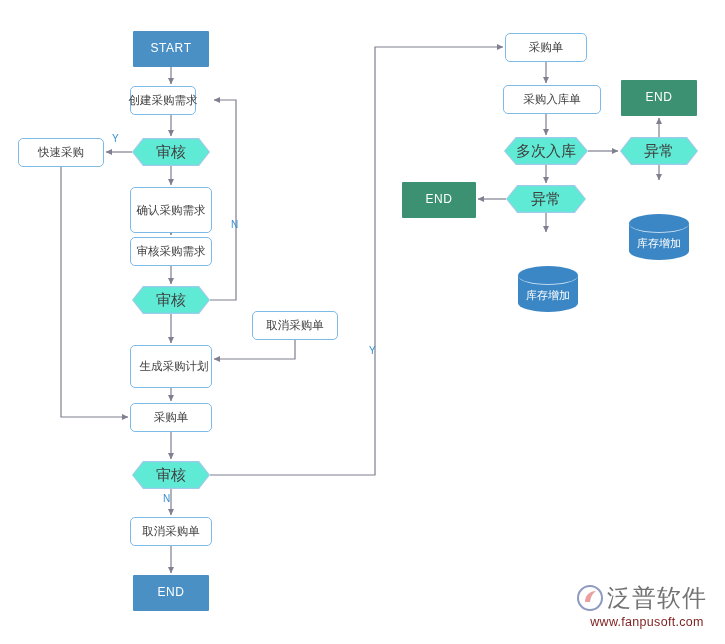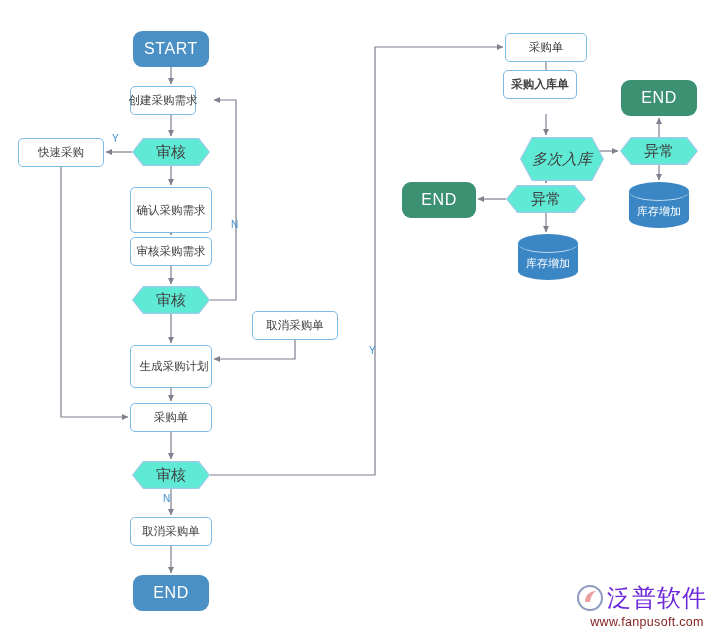--- a/index.html
+++ b/index.html
@@ -39,23 +39,23 @@
   }
   
   .n-process {
     border: 1.2px solid #7dbbe6;
     border-radius: 5px;
     background: #ffffff;
     color: #404040;
   }
   
   .n-term {
-    border-radius: 9px;
+    border-radius: 1px;
     color: #ffffff;
-    font-size: 16px;
+    font-size: 12px;
     letter-spacing: 0.6px;
   }
   .n-term.blue  { background: #4a90c4; }
   .n-term.green { background: #3d9173; }
   .hexwrap {
     position: absolute;
     background: #9ecbea;
     -webkit-clip-path: polygon(14% 0%, 86% 0%, 100% 50%, 86% 100%, 14% 100%, 0% 50%);
     clip-path: polygon(14% 0%, 86% 0%, 100% 50%, 86% 100%, 14% 100%, 0% 50%);
   }
@@ -68,20 +68,21 @@
     display: flex;
     align-items: center;
     justify-content: center;
     font-size: 15px;
     color: #404040;
   }
 
   
   .n-db {
     position: absolute;
+    margin-top: 32px;
   }
   .n-db .db-body {
     position: absolute;
     left: 0; right: 0;
     top: 9px; bottom: 9px;
     background: #3b86c4;
   }
   .n-db .db-top {
     position: absolute;
     left: 0; right: 0; top: 0;
@@ -122,21 +123,21 @@
     width: 140px;
     height: 56px;
   }
   #watermark .wm-row {
     display: flex;
     align-items: center;
     gap: 4px;
   }
   #watermark .wm-text {
     font-size: 24px;
-    color: #6d28d9;
+    color: #737373;
     letter-spacing: 1px;
     font-family: "DejaVu Sans", sans-serif;
     text-align: center;
   }
   #watermark .wm-url {
     margin-top: 1px;
     font-size: 12.5px;
     color: #7f1d1d;
     letter-spacing: 0.3px;
     text-align: center;
@@ -219,23 +220,23 @@
   <div class="hexwrap" style="left:132px;top:461px;width:78px;height:28px;">
     <div class="hexin">审核</div>
   </div>
 
   <div class="node n-process" style="left:130px;top:517px;width:82px;height:29px;">取消采购单</div>
 
   <div class="node n-term blue" style="left:133px;top:575px;width:76px;height:36px;">END</div>
 
   <div class="node n-process" style="left:505px;top:33px;width:82px;height:29px;">采购单</div>
 
-  <div class="node n-process" style="left:503px;top:70px;width:74px;height:29px;font-weight:bold;">采购入库单</div>
-
-  <div class="hexwrap" style="left:520px;top:137px;width:84px;height:44px;font-style:italic;">
+  <div class="node n-process" style="left:503px;top:85px;width:98px;height:29px;">采购入库单</div>
+
+  <div class="hexwrap" style="left:504px;top:137px;width:84px;height:28px;">
     <div class="hexin">多次入库</div>
   </div>
 
   <div class="hexwrap" style="left:620px;top:137px;width:78px;height:28px;">
     <div class="hexin">异常</div>
   </div>
 
   <div class="node n-term green" style="left:621px;top:80px;width:76px;height:36px;">END</div>
 
   <div class="hexwrap" style="left:506px;top:185px;width:80px;height:28px;">

